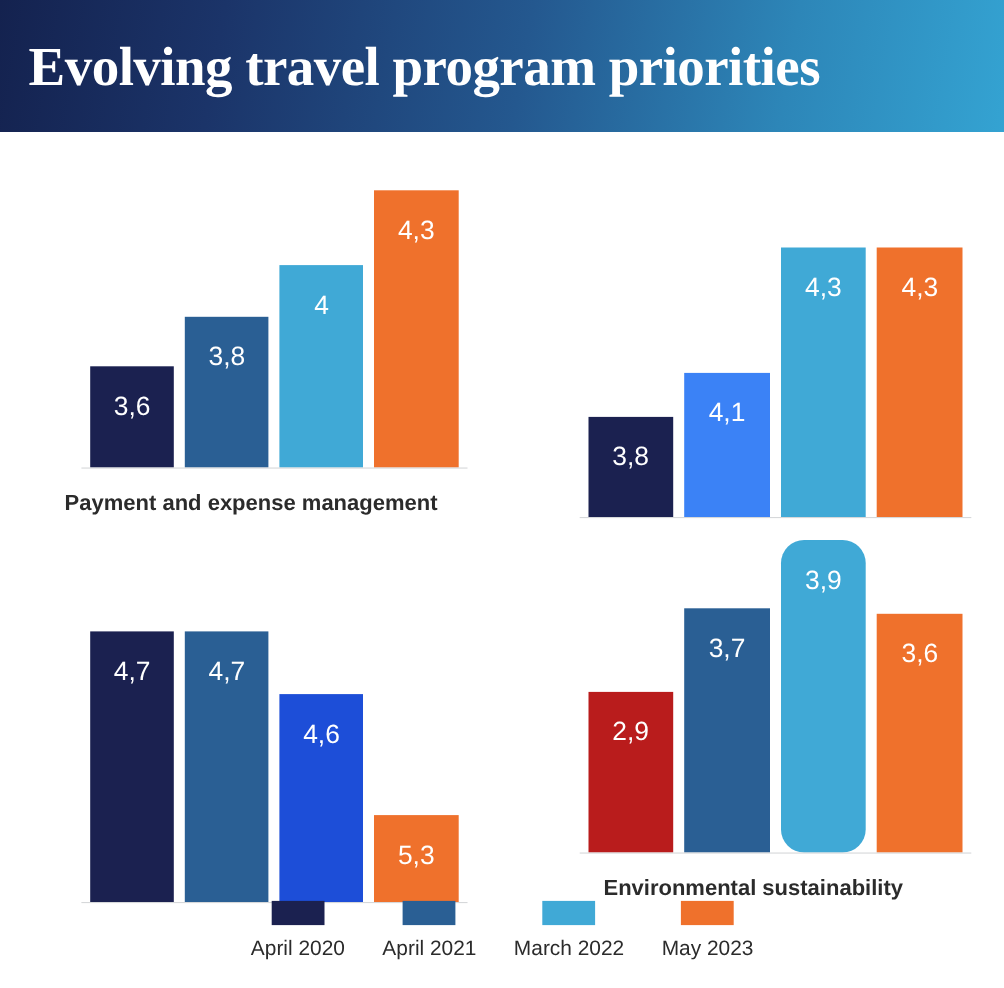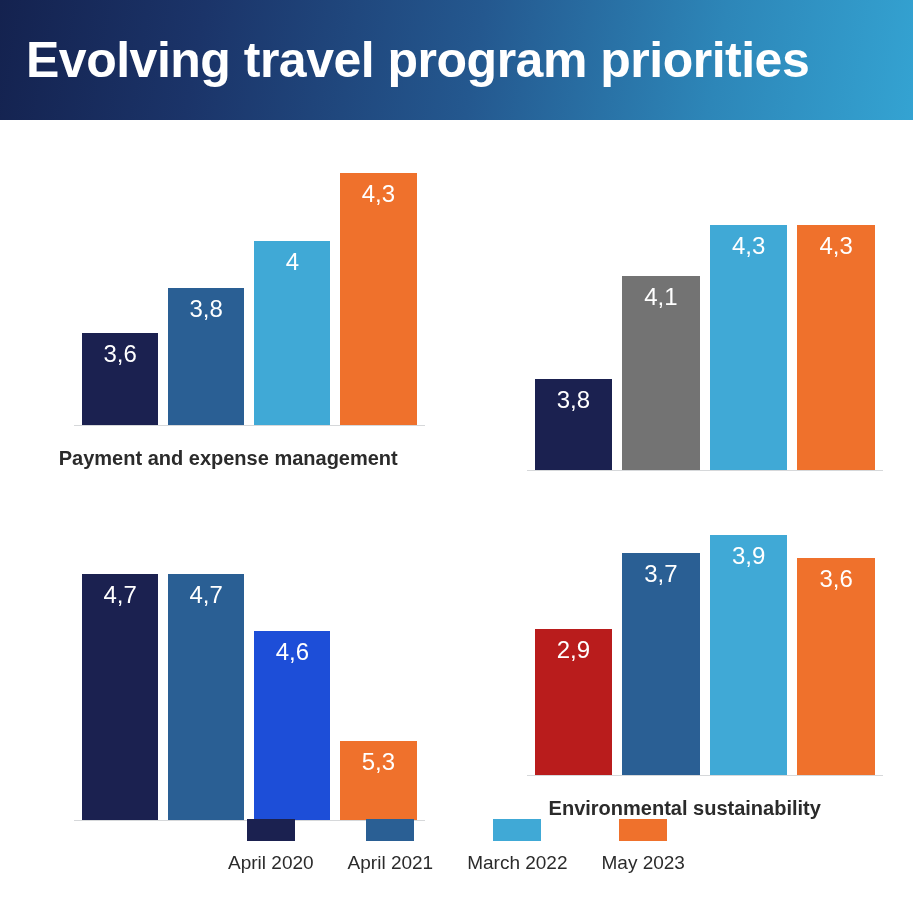--- a/index.html
+++ b/index.html
@@ -19,21 +19,21 @@
     background: linear-gradient(100deg, #14224f 0%, #1b3469 22%, #24588f 52%, #2d86b8 78%, #34a3d2 100%);
     display: flex; align-items: center;
   }
   .banner-title {
     color: #ffffff;
     font-size: 50px;
     font-weight: bold;
     letter-spacing: -0.5px;
     padding-left: 26px;
     white-space: nowrap;
-    font-family: Liberation Sans, sans-serif;
+    font-family: Liberation Serif, serif;
   }
 
   
   .charts {
     position: absolute; left: 0; top: 120px;
     width: 913px; height: 700px;
     display: grid;
     grid-template-columns: 1fr 1fr;
     grid-template-rows: 1fr 1fr;
   }
@@ -66,21 +66,21 @@
     display: flex;
     justify-content: center;
   }
   .bar-rect {
     width: 100%;
     position: relative;
     display: block;
   }
   .bar-label {
     position: absolute;
-    top: 8px; left: 0; right: 0;
+    top: 24px; left: 0; right: 0;
     text-align: center;
     color: #ffffff;
     font-size: 24px;
     font-family: "Liberation Sans", sans-serif;
     line-height: 1.05;
   }
   .axis {
     position: absolute;
     left: -8px; right: -8px; bottom: -1px;
     height: 1px;
@@ -162,21 +162,21 @@
 
     <div class="panel p2 right">
       <div class="plot">
         <div class="bars">
           <div class="bar">
             <div class="bar-rect" style="height: 91px; background: rgb(27, 33, 80);">
               <span class="bar-label">3,8</span>
             </div>
           </div>
           <div class="bar">
-            <div class="bar-rect" style="height: 194px; background: #737373;">
+            <div class="bar-rect" style="height: 131px; background: #3b82f6;">
               <span class="bar-label">4,1</span>
             </div>
           </div>
           <div class="bar">
             <div class="bar-rect" style="height: 245px; background: rgb(64, 169, 214);">
               <span class="bar-label">4,3</span>
             </div>
           </div>
           <div class="bar">
             <div class="bar-rect" style="height: 245px; background: rgb(239, 113, 44);">
@@ -223,21 +223,21 @@
             <div class="bar-rect" style="height: 146px; background: #b91c1c;">
               <span class="bar-label">2,9</span>
             </div>
           </div>
           <div class="bar">
             <div class="bar-rect" style="height: 222px; background: rgb(42, 95, 148);">
               <span class="bar-label">3,7</span>
             </div>
           </div>
           <div class="bar">
-            <div class="bar-rect" style="height: 240px; background: rgb(64, 169, 214);">
+            <div class="bar-rect" style="height: 284px; background: rgb(64, 169, 214); border-radius: 21px;">
               <span class="bar-label">3,9</span>
             </div>
           </div>
           <div class="bar">
             <div class="bar-rect" style="height: 217px; background: rgb(239, 113, 44);">
               <span class="bar-label">3,6</span>
             </div>
           </div>
         </div>
         <div class="axis"></div>

